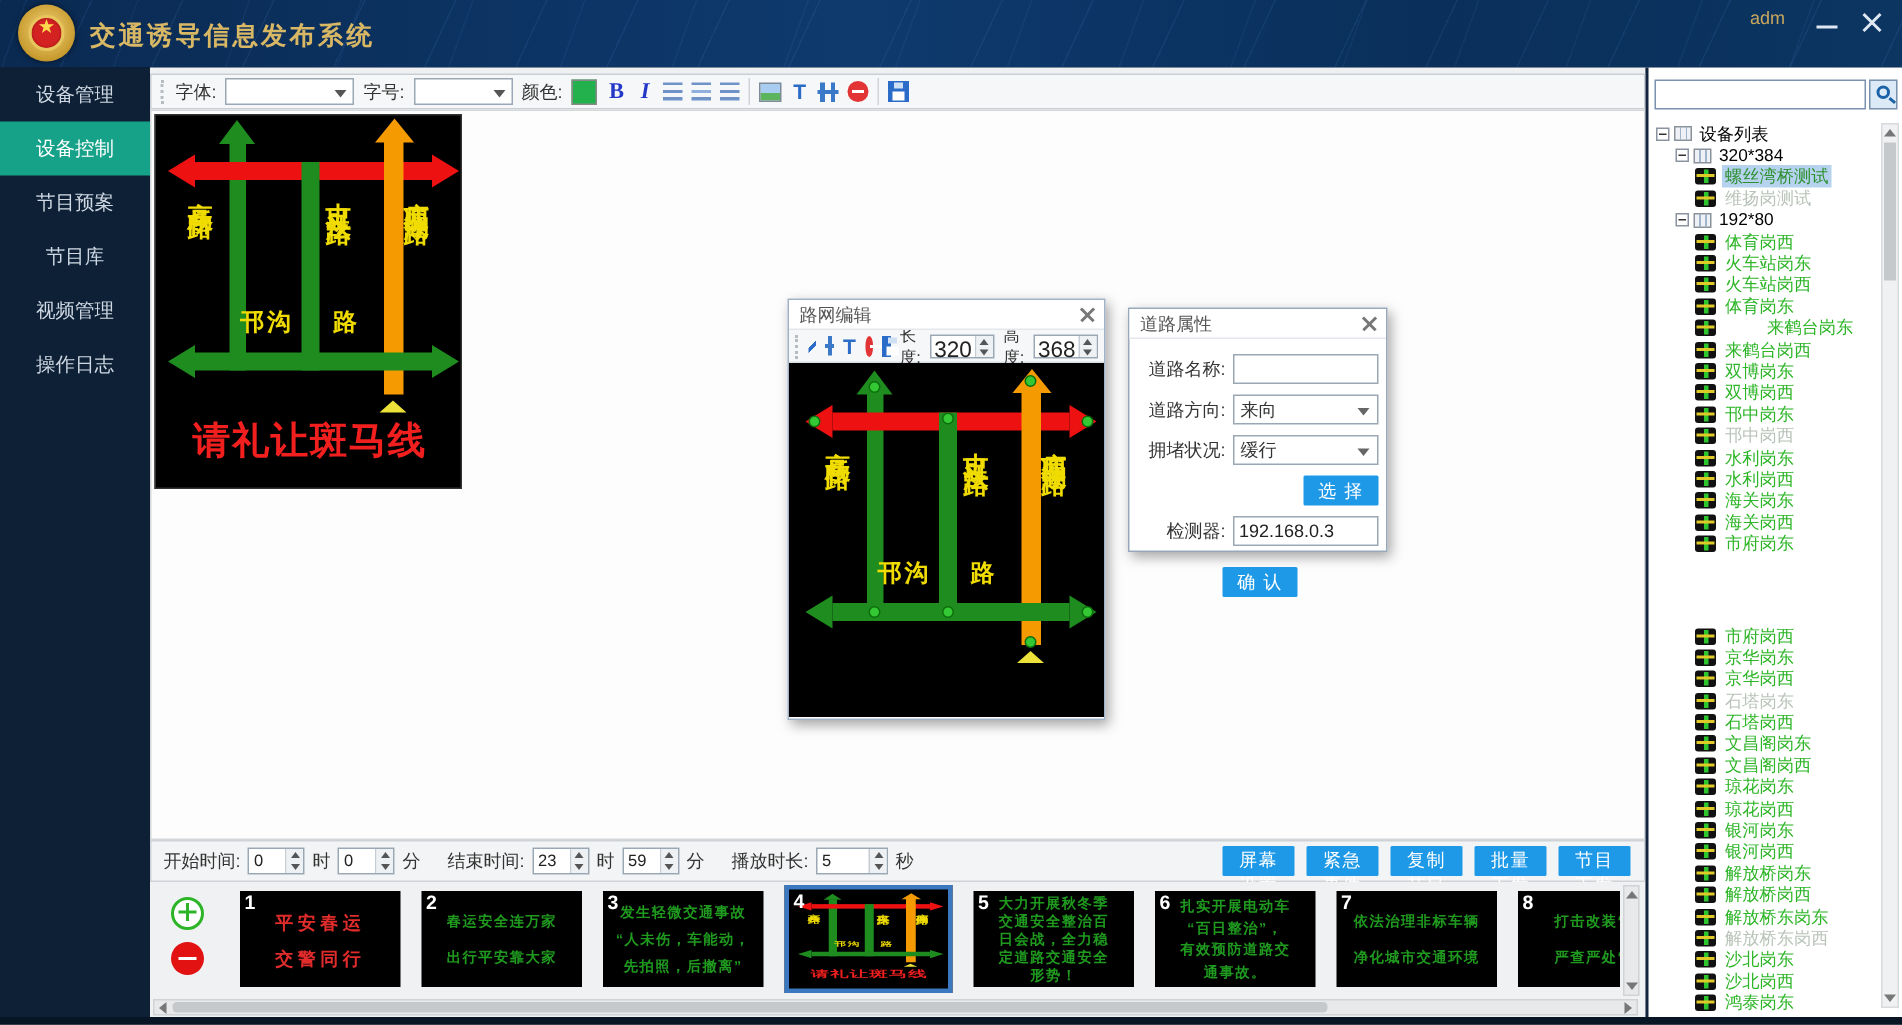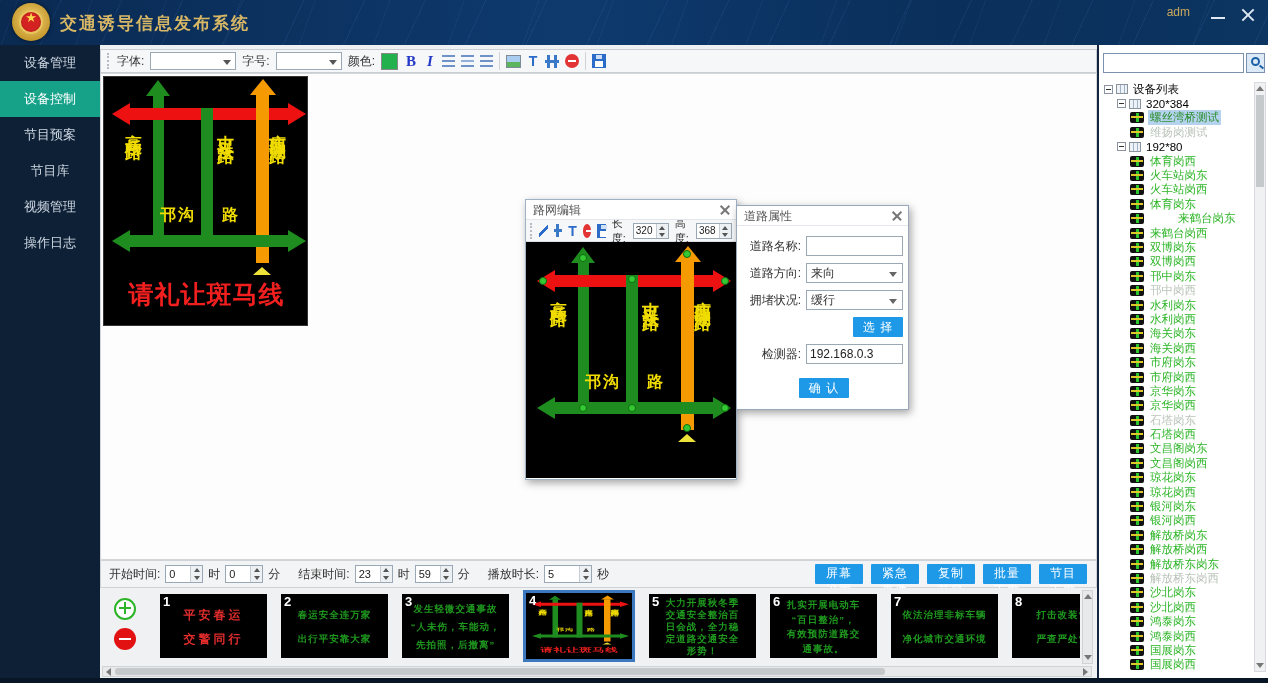--- a/index.html
+++ b/index.html
@@ -78,30 +78,30 @@
 
   
   #road-editor{position:absolute;left:425px;top:154px;width:212px;height:281px;background:#fff;
     border:1px solid #9fb2c6;box-shadow:2px 3px 8px rgba(0,0,0,.35);}
   .dlg-title{position:relative;height:20px;line-height:20px;font-size:12px;color:#555;padding-left:7px;background:#fff;border-bottom:1px solid #e3e7ec;}
   .x-ic{position:absolute;right:6px;top:5px;width:10px;height:10px;cursor:pointer;}
   .x-ic::before,.x-ic::after{content:"";position:absolute;left:-1px;top:4px;width:12px;height:1.6px;background:#777;}
   .x-ic::before{transform:rotate(45deg);} .x-ic::after{transform:rotate(-45deg);}
   #editor-toolbar{height:22px;display:flex;align-items:center;gap:6px;padding:0 4px;background:#f6f7f8;border-bottom:1px solid #d9dee3;font-size:11px;color:#333;}
   .spinbox{display:flex;height:16px;border:1px solid #9aa7b4;background:#fff;}
-  .nval{min-width:22px;padding:1px 2px;font-size:10px;color:#222;}
+  .nval{min-width:22px;padding:1px 2px;font-size:15px;color:#222;}
   .spins{width:12px;border-left:1px solid #c5ccd4;display:flex;flex-direction:column;}
   .sp-up,.sp-dn{flex:1;position:relative;background:#eef1f4;cursor:pointer;}
   .sp-up::after{content:"";position:absolute;left:2.5px;top:2px;border-left:3px solid transparent;border-right:3px solid transparent;border-bottom:4px solid #555;}
   .sp-dn::after{content:"";position:absolute;left:2.5px;top:2px;border-left:3px solid transparent;border-right:3px solid transparent;border-top:4px solid #555;}
   #editor-board{left:0px;top:42px;width:210px;height:236px;}
   #editor-board-inner{position:absolute;left:3px;top:2px;width:205px;height:232px;}
 
   
-  #road-props{position:absolute;left:636px;top:160px;width:173px;height:205px;background:#fff;
+  #road-props{position:absolute;left:652px;top:160px;width:173px;height:163px;background:#fff;
     border:1px solid #98a8ba;box-shadow:2px 3px 8px rgba(0,0,0,.35);font-size:12px;color:#333;}
   .prow{position:absolute;left:0;width:173px;height:20px;display:flex;align-items:center;}
   .plabel{width:64px;text-align:right;flex:none;}
   .pinput{flex:none;width:97px;height:20px;border:1px solid #9aa7b4;background:#fff;font-size:12px;padding:0 3px;
     font-family:"Liberation Sans",sans-serif;color:#222;}
   .pselect{flex:none;width:97px;height:20px;border:1px solid #9aa7b4;background:#fff;position:relative;line-height:18px;padding:0 4px;}
   .pselect::after{content:"";position:absolute;right:5px;top:8px;border-left:4px solid transparent;border-right:4px solid transparent;border-top:5px solid #666;}
   .blue-btn{background:#1d99e8;color:#fff;border:none;font-size:12px;font-family:"Liberation Sans",sans-serif;
     height:20px;cursor:pointer;border-radius:1px;letter-spacing:1px;}
 
@@ -556,21 +556,21 @@
           <span class="tlabel online">海关岗东</span>
         </div>
         <div class="trow" style="padding-left: 28px;">
           <span class="ticon"></span>
           <span class="tlabel online">海关岗西</span>
         </div>
         <div class="trow" style="padding-left: 28px;">
           <span class="ticon"></span>
           <span class="tlabel online">市府岗东</span>
         </div>
-        <div class="trow" style="padding-left: 28px;">
+        <div class="trow" style="padding-left: 28px; margin-top: 47px;">
           <span class="ticon"></span>
           <span class="tlabel online">市府岗西</span>
         </div>
         <div class="trow" style="padding-left: 28px;">
           <span class="ticon"></span>
           <span class="tlabel online">京华岗东</span>
         </div>
         <div class="trow" style="padding-left: 28px;">
           <span class="ticon"></span>
           <span class="tlabel online">京华岗西</span>

